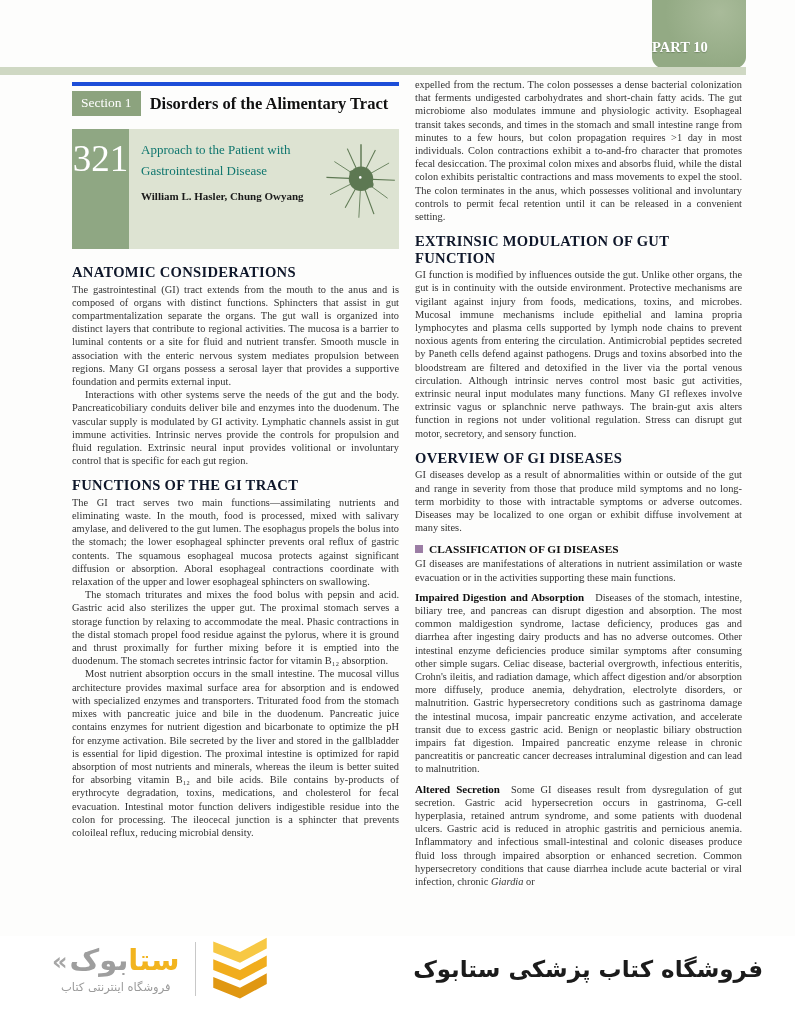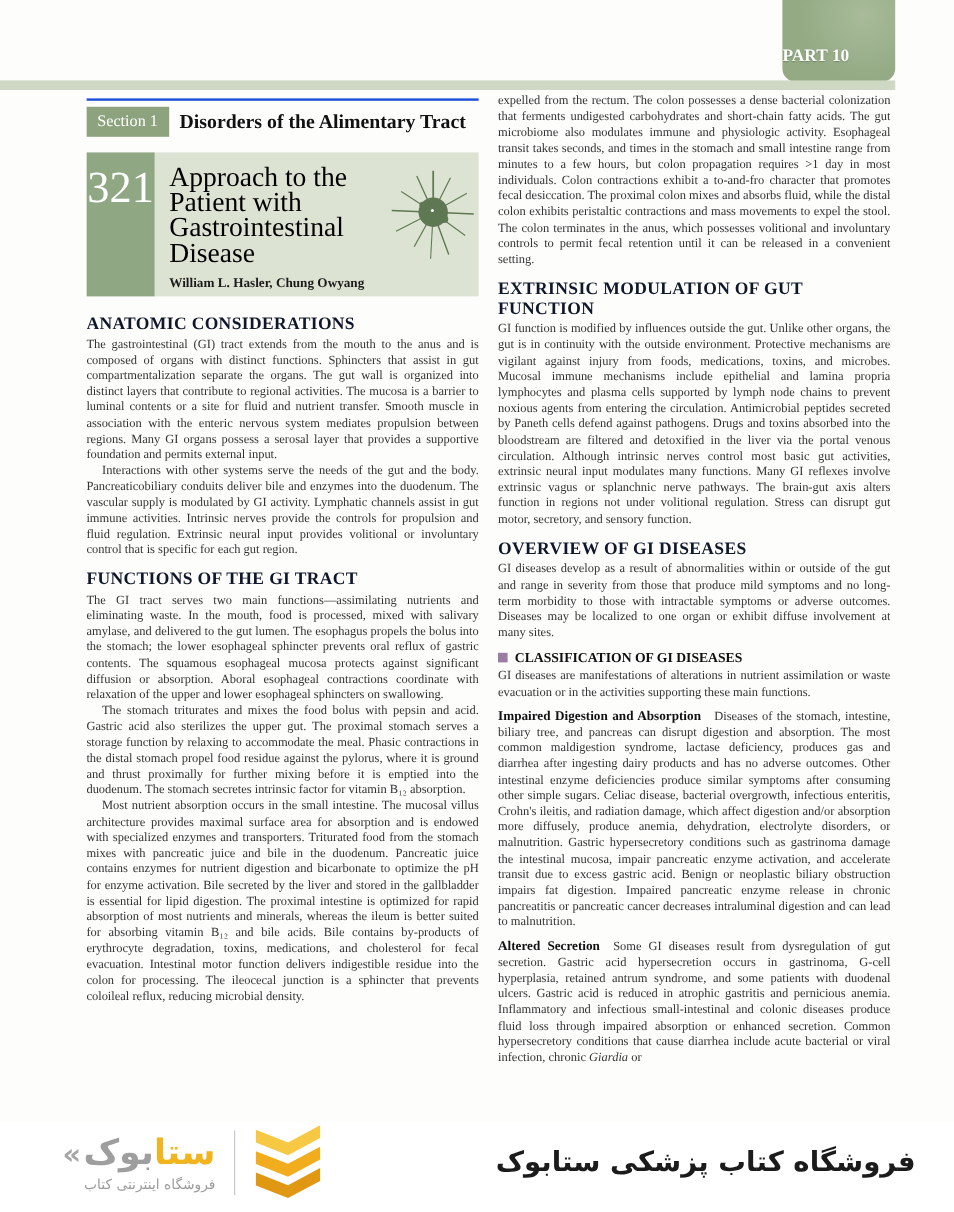--- a/index.html
+++ b/index.html
@@ -24,47 +24,47 @@
   .col{width:327px;overflow:hidden;}
   .col.left{padding-top:4px;box-sizing:border-box;}
 
   p.body{margin:0;font-size:10.4px;line-height:13.2px;text-align:justify;color:#333;}
   p.indent{text-indent:13px;}
   p.gap{margin-top:7px;}
   h2.purple{color:#0f172a;font-size:14.6px;font-weight:bold;letter-spacing:.3px;
       margin:10px 0 2px 0;line-height:16.5px;}
 
   
-  .section-heading{border-top:2px solid #1d4ed8;padding-top:5px;font-size:16.5px;
+  .section-heading{border-top:4px solid #1d4ed8;padding-top:5px;font-size:16.5px;
       font-weight:bold;color:#111;line-height:22px;margin-bottom:13px;}
   .section-label{display:inline-block;background:#8ca37e;color:#fff;font-weight:normal;
       font-size:13.5px;padding:1px 9px 2px 9px;margin-right:9px;vertical-align:2px;}
 
   
   .chapter-box{display:flex;height:120px;margin-bottom:15px;position:relative;margin-top:12px;}
   .chapter-num{width:57px;background:#8fa783;color:#fff;font-size:37px;line-height:44px;
       text-align:center;padding-top:8px;box-sizing:border-box;}
   .chapter-body{flex:1;background:#dde3d2;padding:10px 12px;position:relative;box-sizing:border-box;}
-  .chapter-title{font-size:23px;line-height:21px;color:#000000;width:195px;}
+  .chapter-title{font-size:13px;line-height:21px;color:#0f766e;width:195px;}
   .chapter-authors{font-size:11px;font-weight:bold;color:#1a1a1a;margin-top:9px;}
   .splatter{position:absolute;right:2px;top:10px;}
 
   
   .subheading{font-size:11.4px;font-weight:bold;color:#101010;margin:9px 0 2px 0;}
   .sq{display:inline-block;width:8px;height:8px;background:#9b7da4;margin-right:6px;}
 
   .runin b{font-size:11px;margin-right:11px;color:#101010;}
 
   
   .footer{position:absolute;bottom:0;left:0;right:0;height:74px;background:#ffffff;
       display:flex;align-items:center;justify-content:space-between;
       padding:0 32px 8px 52px;box-sizing:border-box;
       font-family:"DejaVu Sans", sans-serif;}
   .brand{display:flex;align-items:center;gap:15px;}
-  .wordmark-block{text-align:right;}
+  .wordmark-block{text-align:center;}
   .wordmark{font-size:29px;font-weight:bold;line-height:30px;white-space:nowrap;}
   .wm-mark{color:#a6a6a6;font-size:24px;margin-right:2px;}
   .wm-grey{color:#9e9e9e;}
   .wm-yellow{color:#f2b41e;}
   .tagline{color:#9b9b9b;font-size:11.5px;margin-top:3px;}
   .vline{width:1px;height:54px;background:#c8c8c8;}
   .chevrons{transform:skewY(-4deg);}
   .site-block{text-align:center;}
   .store-title{font-size:23px;font-weight:bold;color:#1b1b1b;}
   .website{font-size:22px;font-weight:bold;letter-spacing:7px;color:#111;margin-top:7px;white-space:nowrap;}

